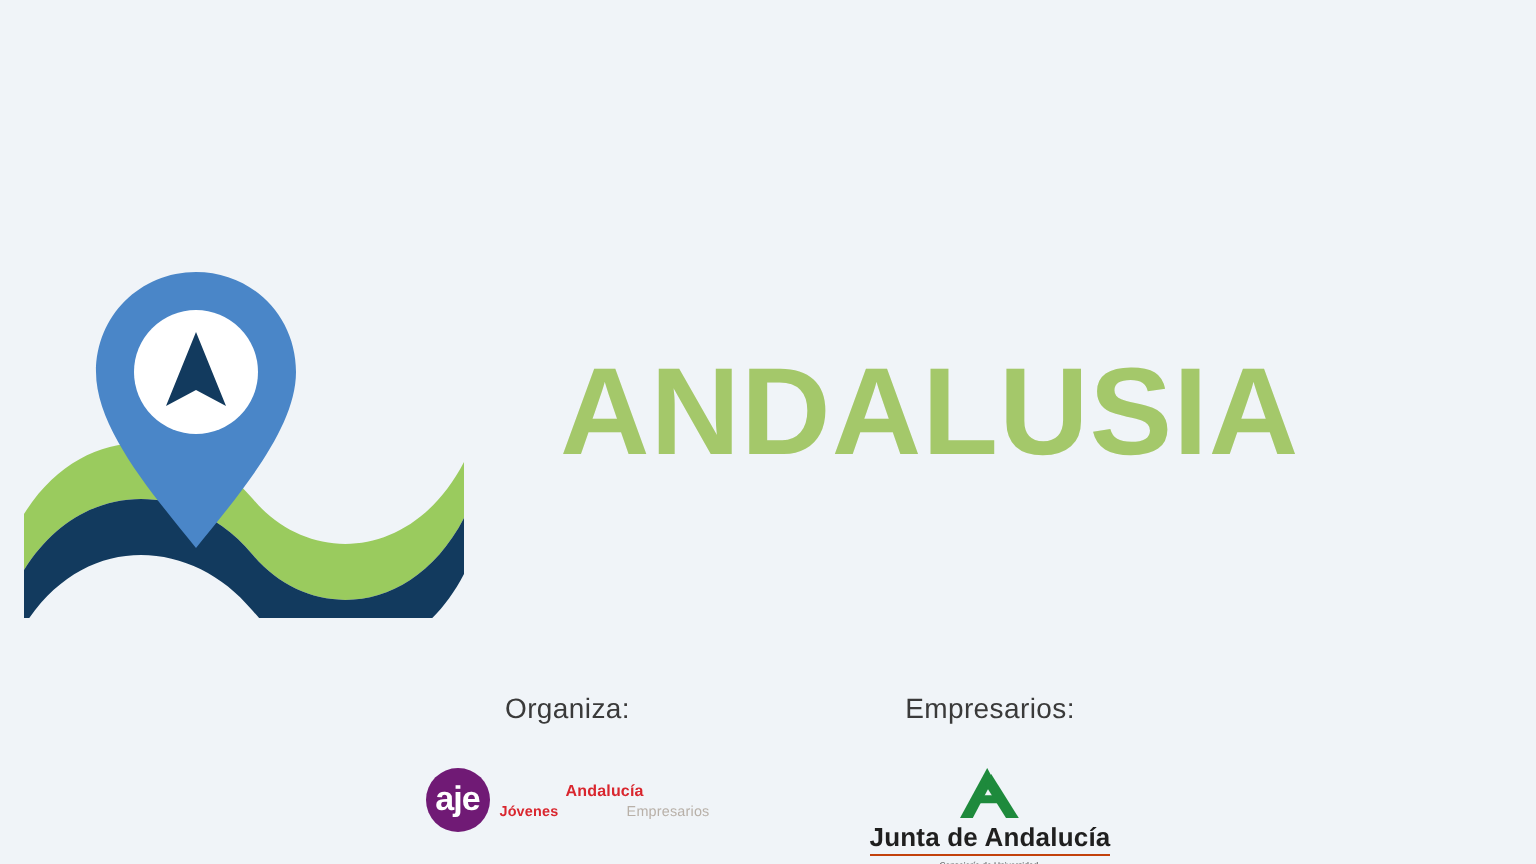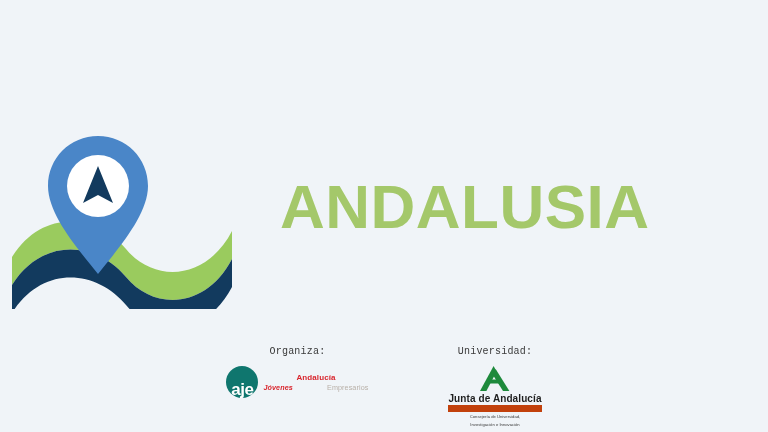--- a/index.html
+++ b/index.html
@@ -80,40 +80,40 @@
     justify-content: center;
     align-items: flex-start;
     gap: 80px;
   }
   .sponsor-block {
     display: flex;
     flex-direction: column;
     align-items: center;
   }
   .sponsor-label {
-    font-family: Liberation Mono, monospace;
-    font-size: 10px;
+    font-family: Liberation Sans, sans-serif;
+    font-size: 14px;
     color: #3a3a3a;
     letter-spacing: 0.2px;
-    margin-bottom: 9px;
+    margin-bottom: 22px;
   }
 
   
   .aje-logo {
     display: flex;
     flex-direction: row;
     align-items: center;
   }
   .aje-badge {
     width: 32px;
     height: 32px;
     border-radius: 50%;
-    background: #0f766e;
-    display: flex;
-    align-items: flex-end;
+    background: #701a75;
+    display: flex;
+    align-items: center;
     justify-content: center;
     flex: 0 0 32px;
   }
   .aje-badge-text {
     color: #ffffff;
     font-family: "Liberation Sans", sans-serif;
     font-size: 17px;
     font-weight: bold;
     letter-spacing: -0.5px;
     line-height: 1;
@@ -134,38 +134,38 @@
     letter-spacing: 0.1px;
     margin-left: 33px;
   }
   .aje-line2 {
     font-family: "Liberation Sans", sans-serif;
     font-size: 7.2px;
     line-height: 1.25;
     letter-spacing: 0.1px;
     white-space: nowrap;
   }
-  .aje-jovenes { font-weight: bold; color: #d9262e; font-style: italic; }
+  .aje-jovenes { font-weight: bold; color: #d9262e; }
   .aje-empresarios { font-weight: normal; color: #b8b0a8; padding-left: 32px; }
 
   
   .junta-logo {
     display: flex;
     flex-direction: column;
     align-items: center;
   }
   .junta-mark { display: block; }
   .junta-name {
     font-family: "Liberation Sans", sans-serif;
-    font-size: 10px;
+    font-size: 13px;
     font-weight: bold;
     color: #1f1f1f;
     letter-spacing: 0.1px;
     margin-top: 2px;
-    border-bottom: 7px solid #c2410c;
+    border-bottom: 1px solid #c2410c;
     padding-bottom: 1px;
   }
   .junta-sub {
     font-family: "Liberation Sans", sans-serif;
     font-size: 4.2px;
     color: #3a3a3a;
     line-height: 1.35;
     text-align: center;
     margin-top: 2px;
     white-space: nowrap;
@@ -227,21 +227,21 @@
           <span class="aje-badge-text">aje</span>
         </div>
         <div class="aje-words">
           <div class="aje-line1">Andalucía</div>
           <div class="aje-line2"><span class="aje-jovenes">Jóvenes</span> <span class="aje-empresarios">Empresarios</span></div>
         </div>
       </div>
     </div>
 
     <div class="sponsor-block">
-      <div class="sponsor-label">Universidad:</div>
+      <div class="sponsor-label">Empresarios:</div>
       <div class="junta-logo">
         <svg class="junta-mark" width="30" height="25" viewBox="0 0 30 25">
           <path d="M 13.6 0 L 0 25 L 6.4 25 L 16.6 5.6 Z" fill="#1e8a3c"></path>
           <path d="M 15.6 3 L 29.4 25 L 23.0 25 L 12.6 8.4 Z" fill="#1e8a3c"></path>
           <path d="M 11.0 13.6 L 20.2 13.6 L 22.6 17.6 L 8.8 17.6 Z" fill="#1e8a3c"></path>
         </svg>
         <div class="junta-name">Junta de Andalucía</div>
         <div class="junta-sub">Consejería de Universidad,</div>
         <div class="junta-sub">Investigación e Innovación</div>
       </div>

